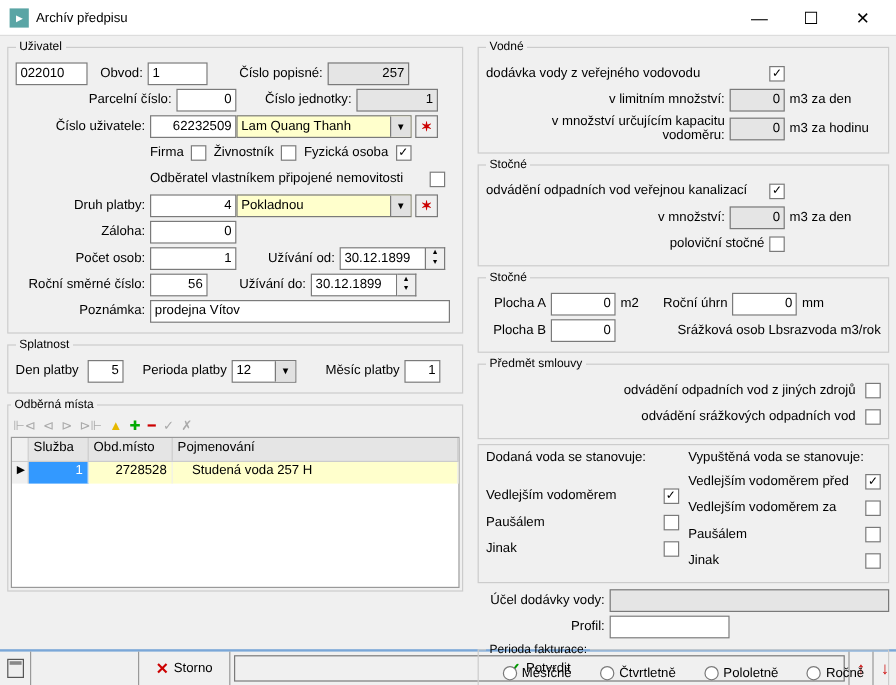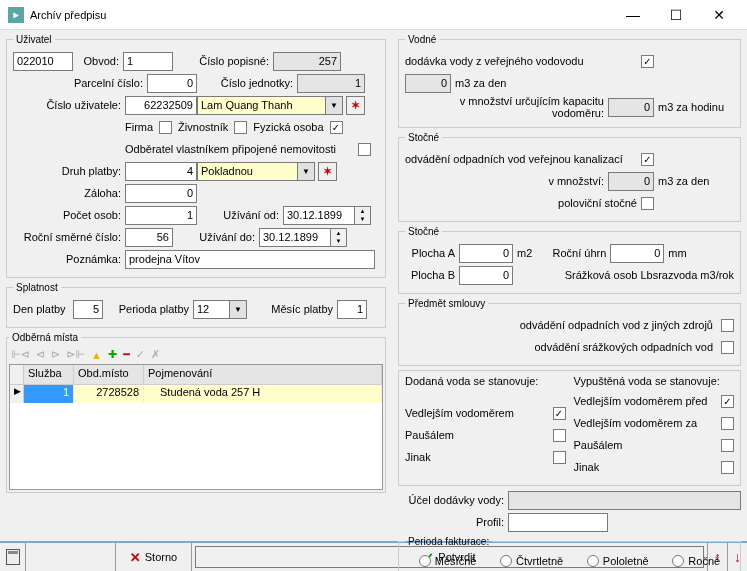--- a/index.html
+++ b/index.html
@@ -102,21 +102,21 @@
       <span>Fyzická osoba</span>
       <span class="chk checked"></span>
     </div>
     <div class="row" style="padding-left:112px;gap:6px">
       <span>Odběratel vlastníkem připojené nemovitosti</span>
       <span class="chk" style="margin-left:auto;margin-right:8px"></span>
     </div>
     <div class="row">
       <span class="lbl" style="width:112px">Druh platby:</span>
       <input class="num" style="width: 72px;" value="4">
-      <div class="combo" style="width:118px">
+      <div class="combo" style="width:146px">
             <span>Pokladnou</span>
             <span class="arrow">▼</span>
           </div>
       <span class="sqbtn">✶</span>
     </div>
     <div class="row">
       <span class="lbl" style="width:112px">Záloha:</span>
       <input class="num" style="width: 72px;" value="0">
     </div>
     <div class="row">
@@ -196,20 +196,21 @@
 
 <div class="right">
   <fieldset>
     <legend>Vodné</legend>
     <div class="row">
           <span style="flex:1">dodávka vody z veřejného vodovodu</span>
           <span class="chk checked"></span>
           <span style="width:80px"></span>
         </div>
     <div class="row">
+          <span class="lbl" style="flex:1">v limitním množství:</span>
           <input class="num gray" style="width: 46px;" value="0">
           <span class="unit" style="width:80px">m3 za den</span>
         </div>
     <div class="row">
           <span class="lbl" style="flex:1">v množství určujícím kapacitu vodoměru:</span>
           <input class="num gray" style="width: 46px;" value="0">
           <span class="unit" style="width:80px">m3 za hodinu</span>
         </div>
   </fieldset>
 

